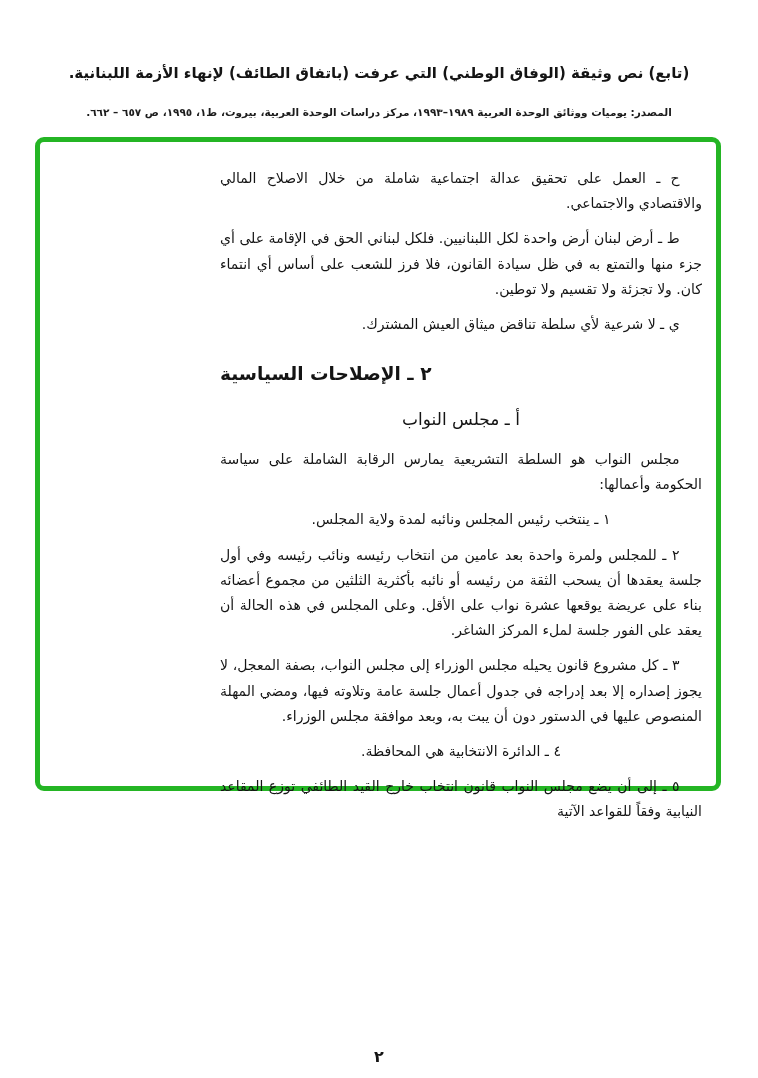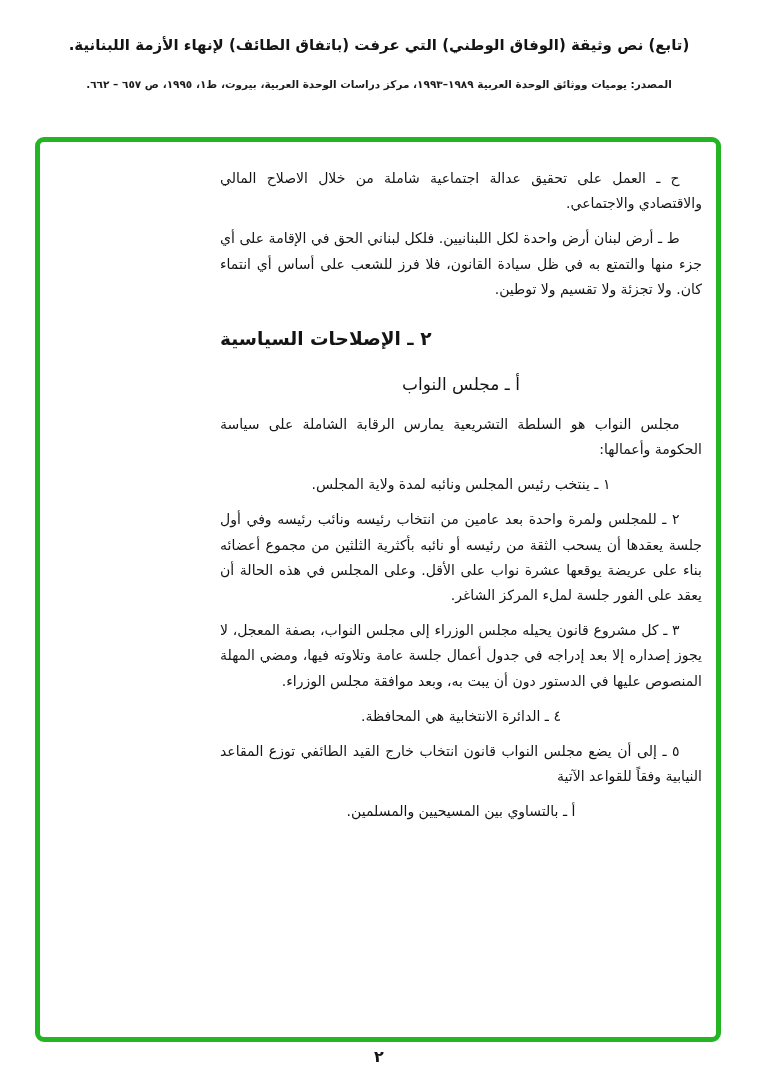--- a/index.html
+++ b/index.html
@@ -8,21 +8,21 @@
     width: 758px;
     height: 1078px;
     position: relative;
     overflow: hidden;
     font-family: "DejaVu Sans", sans-serif;
     color: #141414;
     direction: rtl;
   }
   .doc-header {
     position: absolute;
-    top: 36px;
+    top: 64px;
     left: 20px;
     right: 20px;
     text-align: center;
     direction: rtl;
   }
   .doc-header .title {
     font-size: 15px;
     font-weight: bold;
     letter-spacing: 0;
   }
@@ -30,21 +30,21 @@
     margin-top: 24px;
     font-size: 10.5px;
     font-weight: bold;
     color: #1c1c1c;
   }
   .green-frame {
     position: absolute;
     left: 35px;
     top: 137px;
     width: 686px;
-    height: 905px;
+    height: 654px;
     border: 5px solid #24b524;
     border-radius: 9px;
     background: #ffffff;
   }
   .content-col {
     position: absolute;
     top: 24px;
     right: 14px;
     width: 482px;
     direction: rtl;
@@ -89,25 +89,25 @@
 
 <header class="doc-header">
   <div class="title">(تابع) نص وثيقة (الوفاق الوطني) التي عرفت (باتفاق الطائف) لإنهاء الأزمة اللبنانية.</div>
   <div class="source">المصدر: يوميات ووثائق الوحدة العربية ١٩٨٩–١٩٩٣، مركز دراسات الوحدة العربية، بيروت، ط١، ١٩٩٥، ص ٦٥٧ – ٦٦٢.</div>
 </header>
 
 <div class="green-frame" style="border-color: rgb(36, 181, 36);">
   <div class="content-col">
       <p class="paragraph">ح ـ العمل على تحقيق عدالة اجتماعية شاملة من خلال الاصلاح المالي والاقتصادي والاجتماعي.</p>
       <p class="paragraph">ط ـ أرض لبنان أرض واحدة لكل اللبنانيين. فلكل لبناني الحق في الإقامة على أي جزء منها والتمتع به في ظل سيادة القانون، فلا فرز للشعب على أساس أي انتماء كان. ولا تجزئة ولا تقسيم ولا توطين.</p>
+      <p class="paragraph">ي ـ لا شرعية لأي سلطة تناقض ميثاق العيش المشترك.</p>
       <h2 class="heading1">٢ ـ الإصلاحات السياسية</h2>
       <h3 class="heading2">أ ـ مجلس النواب</h3>
       <p class="paragraph">مجلس النواب هو السلطة التشريعية يمارس الرقابة الشاملة على سياسة الحكومة وأعمالها:</p>
       <p class="paragraph center">١ ـ ينتخب رئيس المجلس ونائبه لمدة ولاية المجلس.</p>
       <p class="paragraph">٢ ـ للمجلس ولمرة واحدة بعد عامين من انتخاب رئيسه ونائب رئيسه وفي أول جلسة يعقدها أن يسحب الثقة من رئيسه أو نائبه بأكثرية الثلثين من مجموع أعضائه بناء على عريضة يوقعها عشرة نواب على الأقل. وعلى المجلس في هذه الحالة أن يعقد على الفور جلسة لملء المركز الشاغر.</p>
       <p class="paragraph">٣ ـ كل مشروع قانون يحيله مجلس الوزراء إلى مجلس النواب، بصفة المعجل، لا يجوز إصداره إلا بعد إدراجه في جدول أعمال جلسة عامة وتلاوته فيها، ومضي المهلة المنصوص عليها في الدستور دون أن يبت به، وبعد موافقة مجلس الوزراء.</p>
       <p class="paragraph center">٤ ـ الدائرة الانتخابية هي المحافظة.</p>
       <p class="paragraph">٥ ـ إلى أن يضع مجلس النواب قانون انتخاب خارج القيد الطائفي توزع المقاعد النيابية وفقاً للقواعد الآتية</p>
-      <p class="paragraph center">أ ـ بالتساوي بين المسيحيين والمسلمين.</p>
     </div>
 </div>
 
 <div class="page-number">٢</div>
 
 </body></html>

